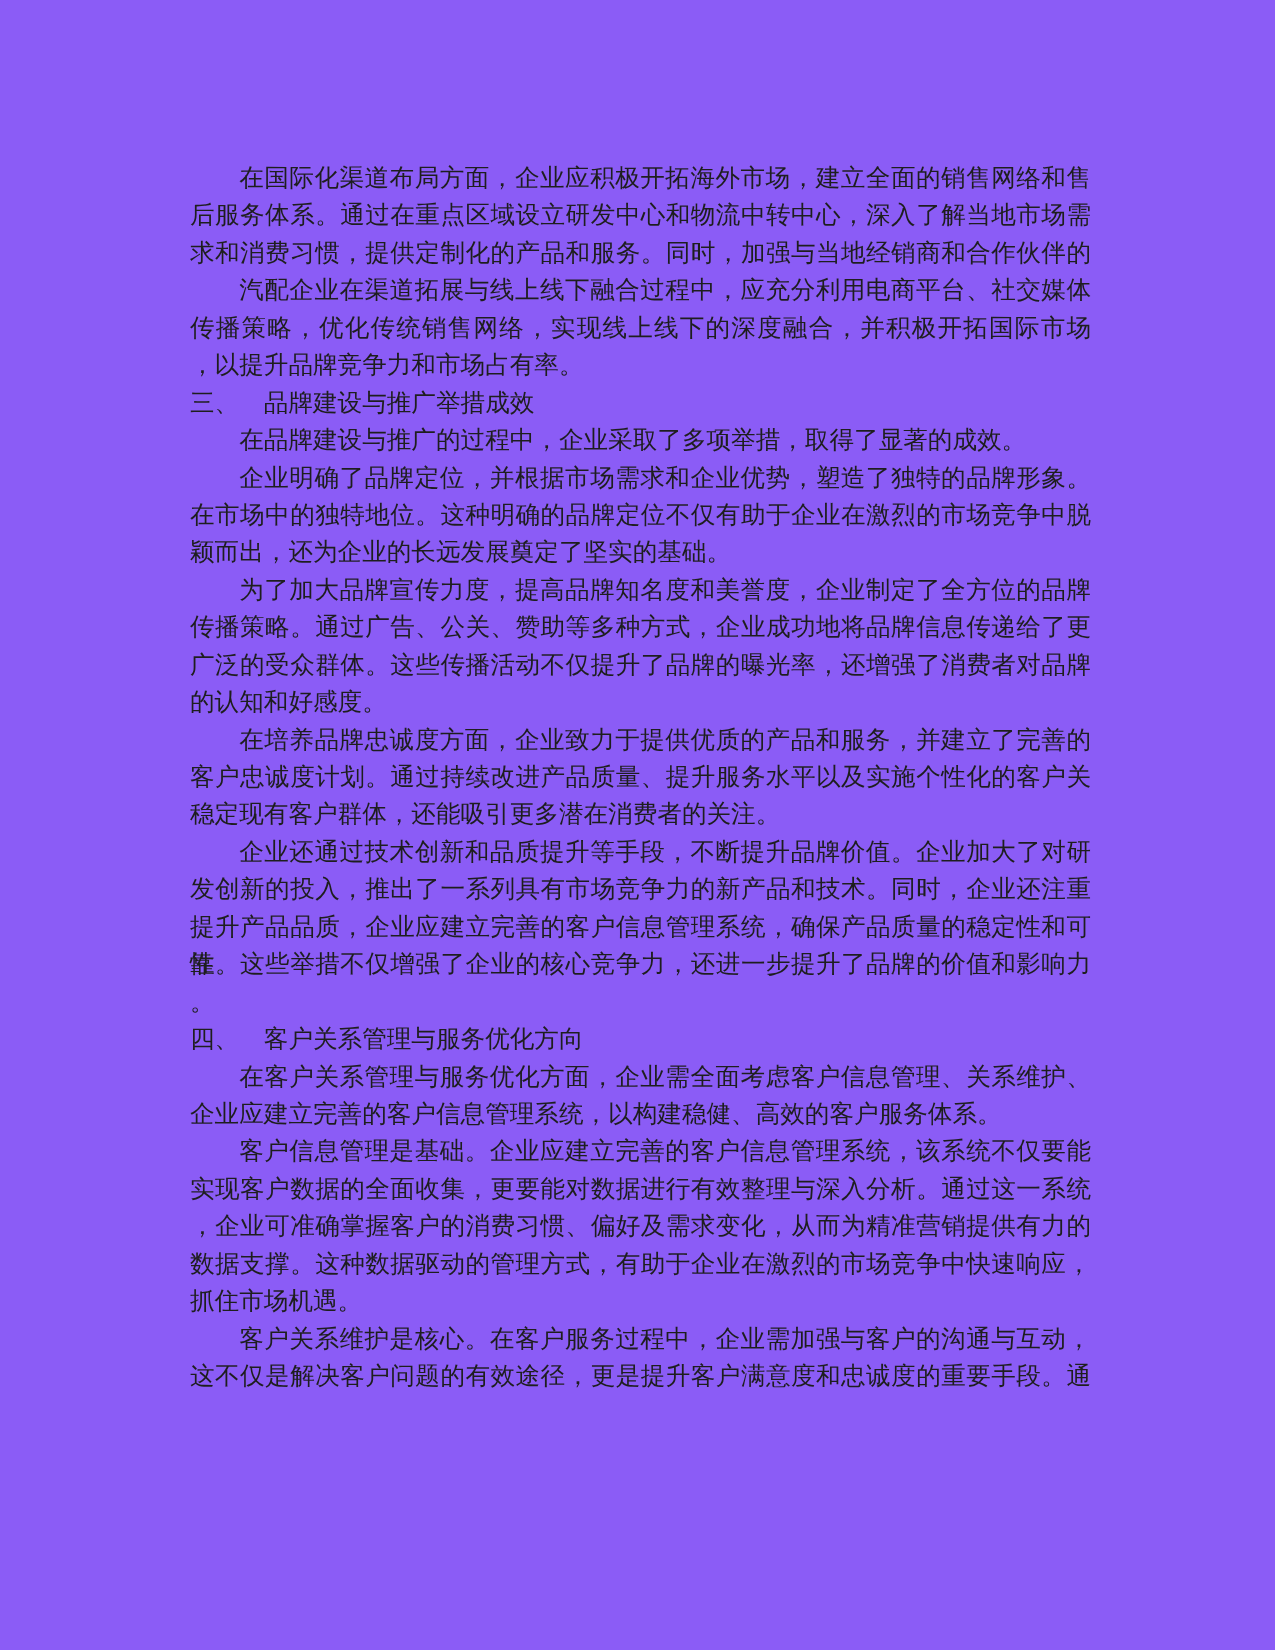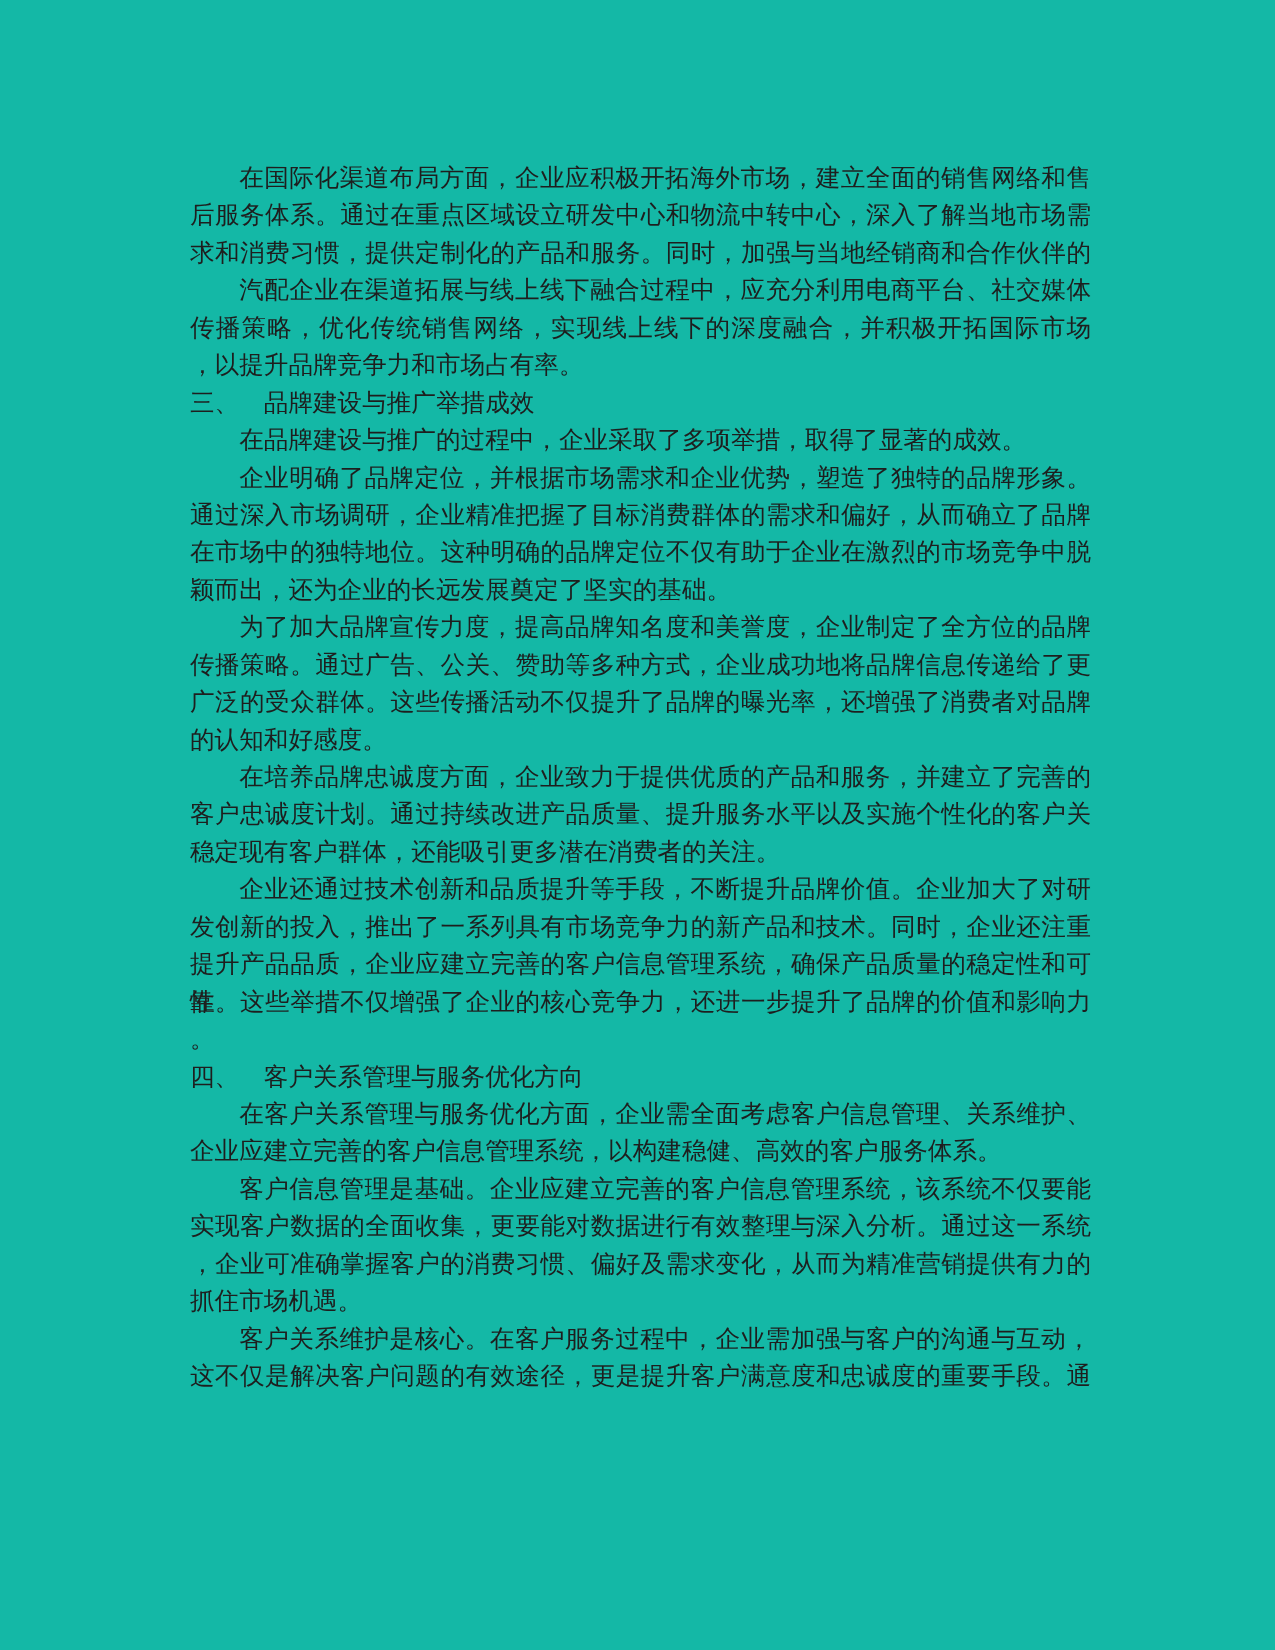--- a/index.html
+++ b/index.html
@@ -10,21 +10,21 @@
     width: 1275px;
     height: 1650px;
     background: #ffffff;
     position: relative;
     overflow: hidden;
     font-family: "Liberation Serif", "DejaVu Serif", serif;
   }
   .page {
     position: absolute;
     inset: 0;
-    background: #14b8a6;
+    background: #8b5cf6;
   }
   .textblock {
     position: absolute;
     left: 190px;
     top: 159px;
     width: 901px;
     font-size: 24.6px;
     color: #1e1e1e;
   }
   .line {
@@ -49,38 +49,38 @@
   <div class="textblock" style="color: rgb(30, 30, 30);">
       <div class="line ind j">在国际化渠道布局方面，企业应积极开拓海外市场，建立全面的销售网络和售</div>
       <div class="line j">后服务体系。通过在重点区域设立研发中心和物流中转中心，深入了解当地市场需</div>
       <div class="line j">求和消费习惯，提供定制化的产品和服务。同时，加强与当地经销商和合作伙伴的</div>
       <div class="line ind j">汽配企业在渠道拓展与线上线下融合过程中，应充分利用电商平台、社交媒体</div>
       <div class="line j">传播策略，优化传统销售网络，实现线上线下的深度融合，并积极开拓国际市场</div>
       <div class="line">，以提升品牌竞争力和市场占有率。</div>
       <div class="line">三、　品牌建设与推广举措成效</div>
       <div class="line ind">在品牌建设与推广的过程中，企业采取了多项举措，取得了显著的成效。</div>
       <div class="line ind j">企业明确了品牌定位，并根据市场需求和企业优势，塑造了独特的品牌形象。</div>
-      <div class="line j">通过深入市场调研，企业精准把握了目标消费群体的需求和偏好，从而确立了品牌</div>
       <div class="line j">在市场中的独特地位。这种明确的品牌定位不仅有助于企业在激烈的市场竞争中脱</div>
       <div class="line">颖而出，还为企业的长远发展奠定了坚实的基础。</div>
       <div class="line ind j">为了加大品牌宣传力度，提高品牌知名度和美誉度，企业制定了全方位的品牌</div>
       <div class="line j">传播策略。通过广告、公关、赞助等多种方式，企业成功地将品牌信息传递给了更</div>
       <div class="line j">广泛的受众群体。这些传播活动不仅提升了品牌的曝光率，还增强了消费者对品牌</div>
       <div class="line">的认知和好感度。</div>
       <div class="line ind j">在培养品牌忠诚度方面，企业致力于提供优质的产品和服务，并建立了完善的</div>
       <div class="line j">客户忠诚度计划。通过持续改进产品质量、提升服务水平以及实施个性化的客户关</div>
       <div class="line">稳定现有客户群体，还能吸引更多潜在消费者的关注。</div>
       <div class="line ind j">企业还通过技术创新和品质提升等手段，不断提升品牌价值。企业加大了对研</div>
       <div class="line j">发创新的投入，推出了一系列具有市场竞争力的新产品和技术。同时，企业还注重</div>
       <div class="line j">提升产品品质，企业应建立完善的客户信息管理系统，确保产品质量的稳定性和可靠</div>
       <div class="line j">性。这些举措不仅增强了企业的核心竞争力，还进一步提升了品牌的价值和影响力</div>
       <div class="line">。</div>
       <div class="line">四、　客户关系管理与服务优化方向</div>
       <div class="line ind j">在客户关系管理与服务优化方面，企业需全面考虑客户信息管理、关系维护、</div>
       <div class="line">企业应建立完善的客户信息管理系统，以构建稳健、高效的客户服务体系。</div>
       <div class="line ind j">客户信息管理是基础。企业应建立完善的客户信息管理系统，该系统不仅要能</div>
       <div class="line j">实现客户数据的全面收集，更要能对数据进行有效整理与深入分析。通过这一系统</div>
       <div class="line j">，企业可准确掌握客户的消费习惯、偏好及需求变化，从而为精准营销提供有力的</div>
+      <div class="line j">数据支撑。这种数据驱动的管理方式，有助于企业在激烈的市场竞争中快速响应，</div>
       <div class="line">抓住市场机遇。</div>
       <div class="line ind j">客户关系维护是核心。在客户服务过程中，企业需加强与客户的沟通与互动，</div>
       <div class="line j">这不仅是解决客户问题的有效途径，更是提升客户满意度和忠诚度的重要手段。通</div>
     </div>
 </div>
 
 </body></html>

